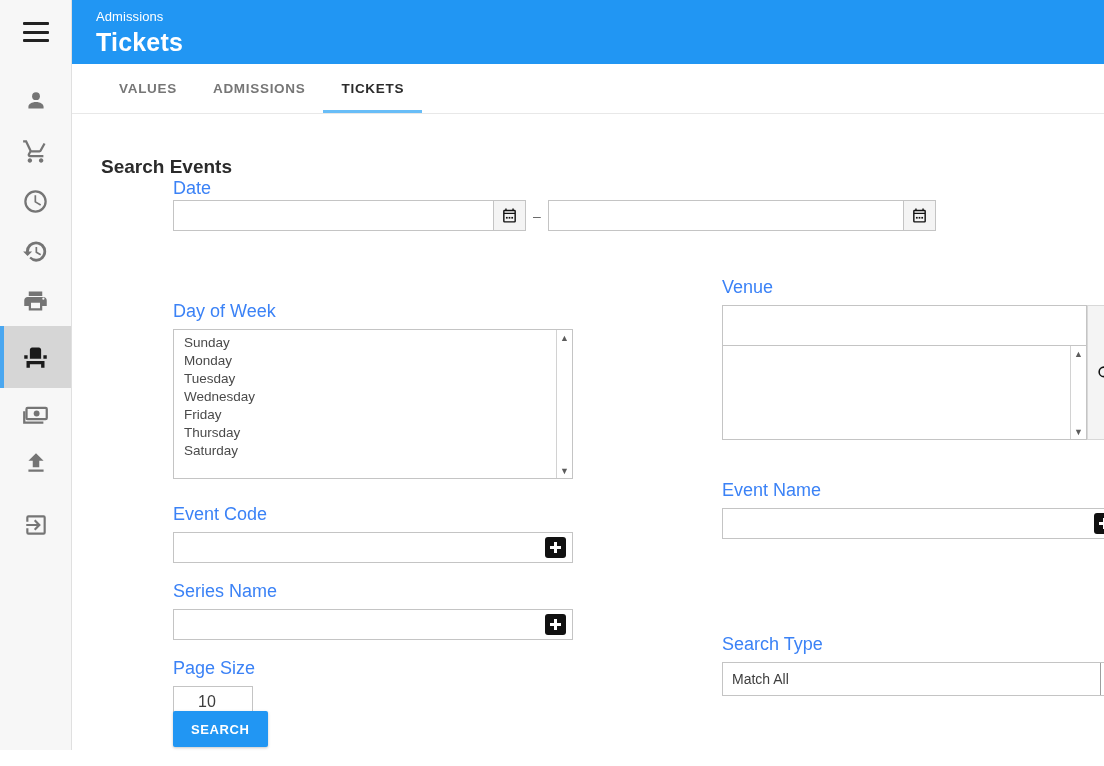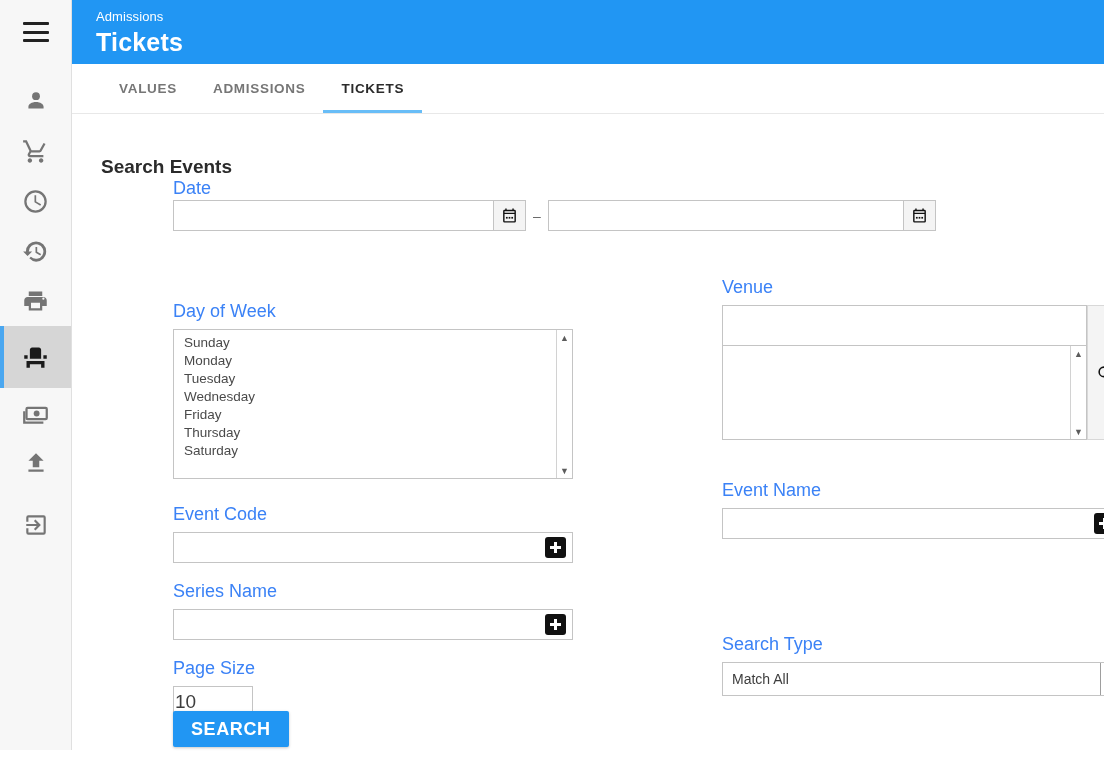--- a/index.html
+++ b/index.html
@@ -146,23 +146,23 @@
     margin-bottom: 7px;
     display: block;
   }
 
   
   .txt {
     height: 31px;
     border: 1px solid #c4c4c4;
     background: #ffffff;
     font-family: "Liberation Sans", sans-serif;
-    font-size: 19px;
+    font-size: 16px;
     color: #3d3d3d;
-    padding: 0 1px;
+    padding: 0 24px;
     outline: none;
   }
   .txt::placeholder { color: #9a9a9a; }
 
   
   .date-row {
     position: absolute;
     left: 101px; top: 86px;
     display: flex;
     align-items: center;
@@ -331,21 +331,21 @@
   }
   .btn {
     height: 36px;
     min-width: 86px;
     padding: 0 18px;
     background: #2196f3;
     color: #ffffff;
     border: none;
     border-radius: 2px;
     font-family: "Liberation Sans", sans-serif;
-    font-size: 18px;
+    font-size: 13px;
     font-weight: bold;
     letter-spacing: 0.6px;
     cursor: pointer;
     box-shadow: 0 1px 3px rgba(0,0,0,0.22);
   }
 </style>
 </head>
 <body>
 
 <div id="app">

